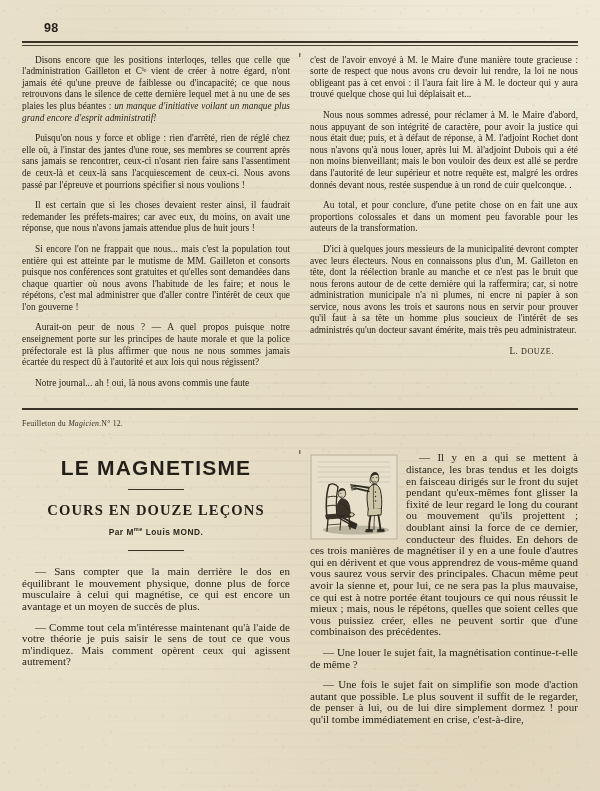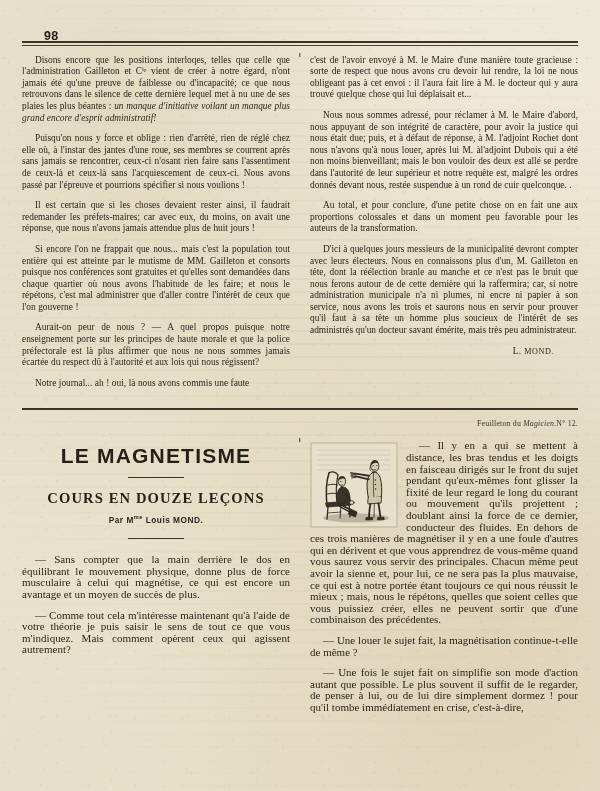--- a/index.html
+++ b/index.html
@@ -73,21 +73,21 @@
   
   .masthead {
     position: relative;
     height: 34px;
     padding-top: 14px;
     box-sizing: border-box;
   }
   .folio {
     position: absolute;
     left: 22px;
-    top: 29px;
+    top: 21px;
     font-family: "Liberation Sans", "DejaVu Sans", sans-serif;
     font-weight: bold;
     font-size: 12.5px;
     letter-spacing: 0.3px;
     color: #241f18;
   }
   .paper-title {
     text-align: center;
     font-family: "Liberation Serif", "DejaVu Serif", serif;
     font-weight: bold;
@@ -167,26 +167,26 @@
     border: 0;
     border-top: 2.3px solid #3a3428;
   }
 
   
   .feuilleton {
     margin-top: 9px;
   }
   .feuilleton-head {
     display: flex;
-    justify-content: flex-end;
+    justify-content: flex-start;
     align-items: baseline;
     font-size: 7.8px;
     letter-spacing: 0.2px;
     color: #3a3326;
-    margin-bottom: 12px;
+    margin-bottom: 24px;
   }
   .feuilleton-head em { font-style: italic; }
 
   .serial-title {
     text-align: center;
     font-family: "Liberation Sans", "DejaVu Sans", sans-serif;
     font-weight: bold;
     font-size: 21px;
     letter-spacing: 1.2px;
     color: #241f18;
@@ -286,21 +286,21 @@
 
       <div class="col-divider"></div>
 
       <div class="col">
         <p class="body noindent">c'est de l'avoir envoyé à M. le Maire d'une manière toute gracieuse : sorte de respect que nous avons cru devoir lui rendre, la loi ne nous obligeant pas à cet envoi : il l'aura fait lire à M. le docteur qui y aura trouvé quelque chose qui lui déplaisait et...</p>
         <p class="body">Nous nous sommes adressé, pour réclamer à M. le Maire d'abord, nous appuyant de son intégrité de caractère, pour avoir la justice qui nous était due; puis, et à défaut de réponse, à M. l'adjoint Rochet dont nous n'avons qu'à nous louer, après lui M. àl'adjoint Dubois qui a été non moins bienveillant; mais le bon vouloir des deux est allé se perdre dans l'autorité de leur supérieur et notre requête est, malgré les ordres donnés devant nous, restée suspendue à un rond de cuir quelconque. .</p>
         <p class="body">Au total, et pour conclure, d'une petite chose on en fait une aux proportions colossales et dans un moment peu favorable pour les auteurs de la transformation.</p>
         <p class="body">D'ici à quelques jours messieurs de la municipalité devront compter avec leurs électeurs. Nous en connaissons plus d'un, M. Gailleton en tête, dont la réélection branle au manche et ce n'est pas le bruit que nous ferons autour de de cette dernière qui la raffermira; car, si notre administration municipale n'a ni plumes, ni encre ni papier à son service, nous avons les trois et saurons nous en servir pour prouver qu'il faut à sa tête un homme plus soucieux de l'intérêt de ses administrés qu'un docteur savant émérite, mais très peu administrateur.</p>
         <div class="signature">
           <span>L.</span>
-          <span class="sc">MOND.</span>
+          <span class="sc">DOUZE.</span>
         </div>
       </div>
     </div>
 
     <hr class="feuilleton-rule">
 
     <div class="feuilleton">
 
       <div class="feuilleton-head">
         <div><span>Feuilleton du </span><em>Magicien.</em></div>

